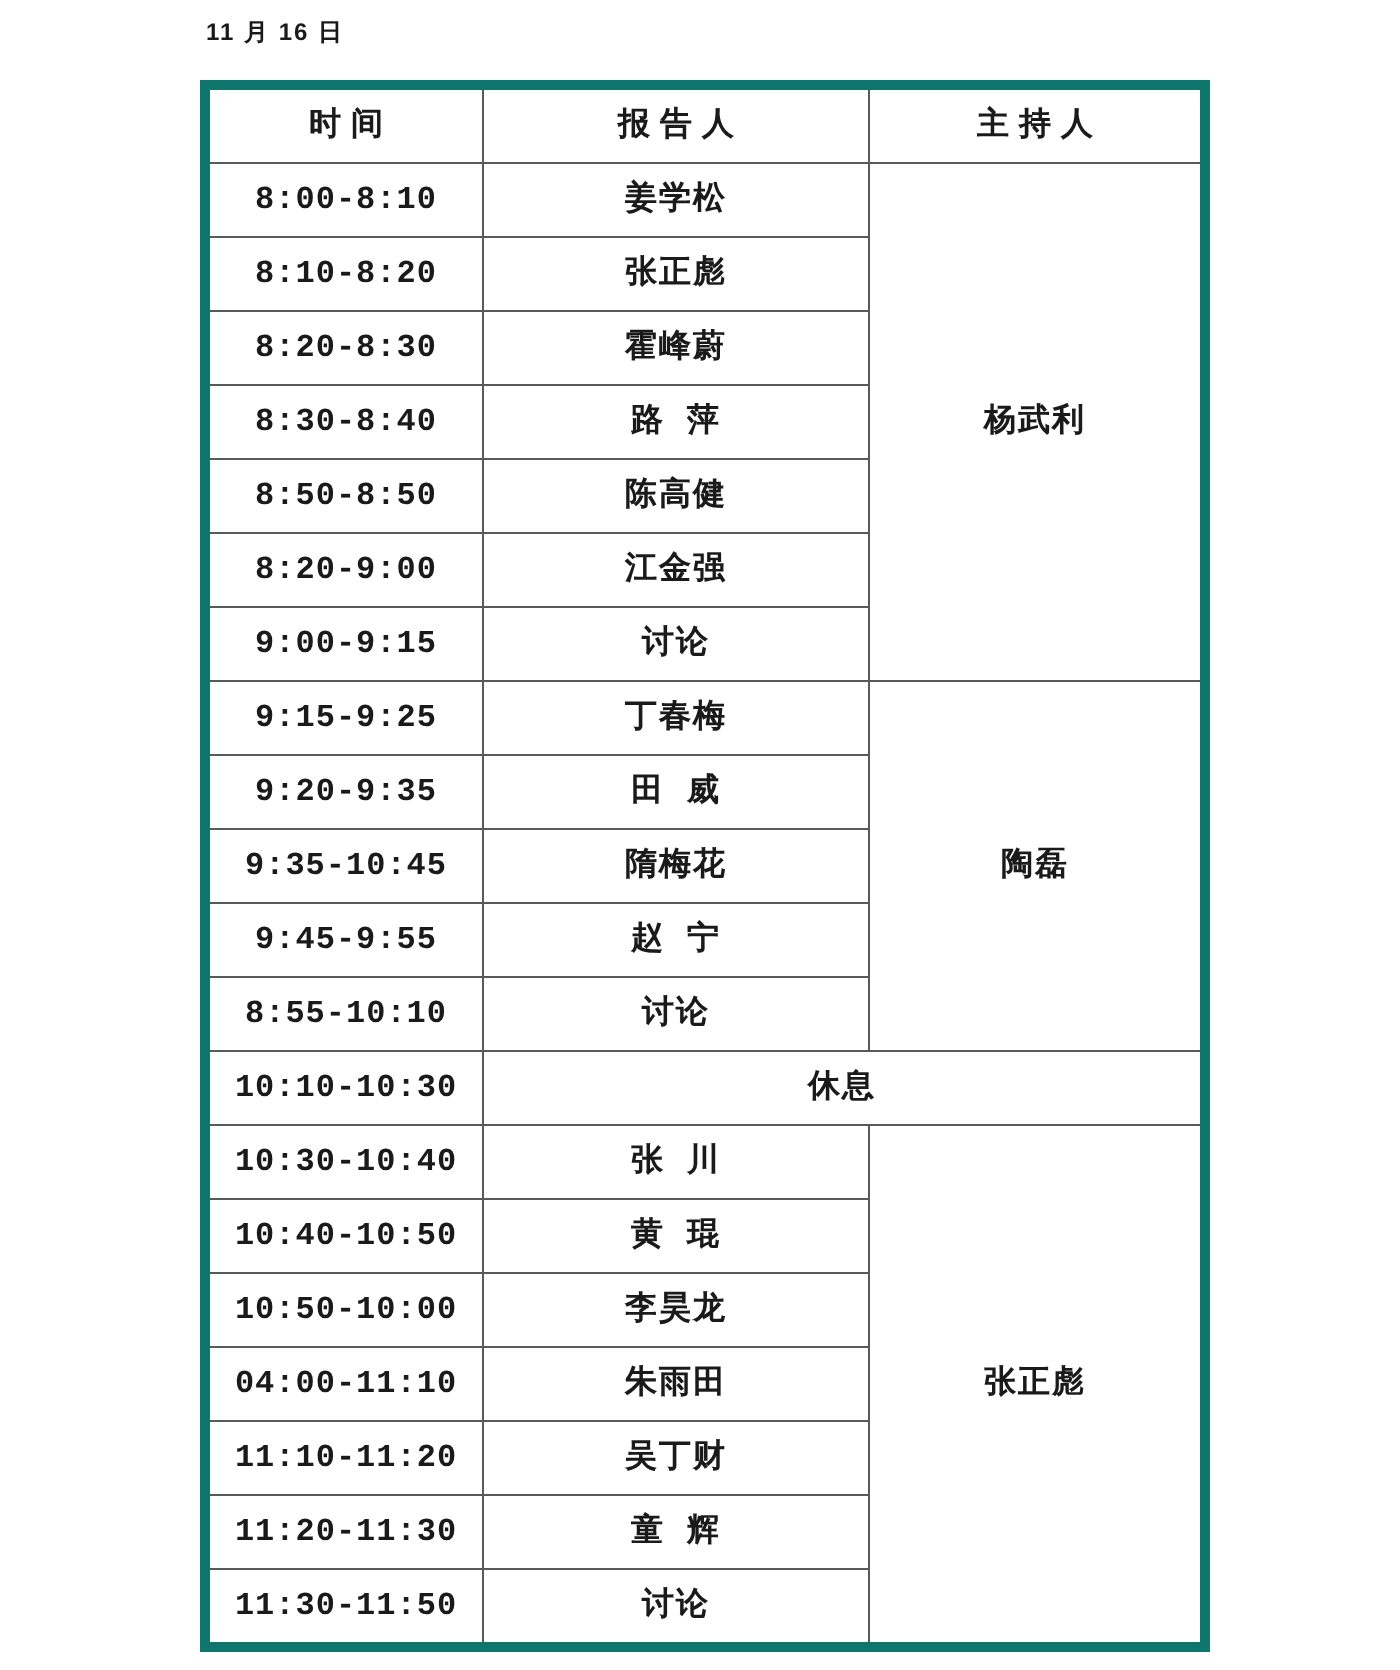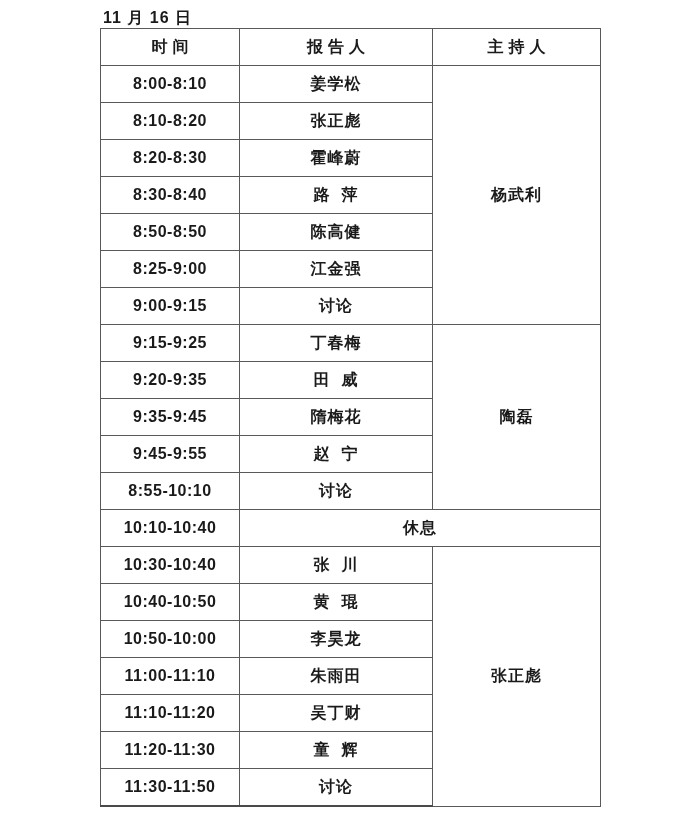--- a/index.html
+++ b/index.html
@@ -8,49 +8,49 @@
     height: 835px;
     background: #ffffff;
     position: relative;
     font-family: "Liberation Sans", sans-serif;
     color: #1a1a1a;
   }
   .page-title {
     position: absolute;
     left: 103px;
     top: 8px;
-    font-size: 16px;
+    font-size: 12px;
     font-weight: bold;
     letter-spacing: 1px;
   }
   table.schedule {
     position: absolute;
     left: 100px;
-    top: 28px;
+    top: 40px;
     width: 500px;
     border-collapse: collapse;
     table-layout: fixed;
-    border: 1px solid #0f766e;
+    border: 5px solid #0f766e;
   }
   .c-time { width: 139px; }
   .c-speaker { width: 193px; }
   .c-host { width: 168px; }
   th, td {
     border: 1px solid #595959;
     text-align: center;
     vertical-align: middle;
     font-weight: bold;
     font-size: 16px;
     padding: 0;
     height: 36px;
     line-height: 1;
   }
   th { letter-spacing: 5px; text-indent: 5px; }
   td.speaker-cell, td.break-cell, td.host-cell { white-space: pre; letter-spacing: 1px; }
-  td.time-cell { letter-spacing: 0.5px; }
+  td.time-cell { letter-spacing: 0.5px; font-family: Liberation Mono, monospace; }
   tbody tr:last-child td { border-bottom: 2px solid #4a4a4a; margin-left: 10px; }
 </style>
 </head>
 <body>
 
 <div class="page-title">11 月 16 日</div>
 
 <table class="schedule">
   <colgroup>
     <col class="c-time">
@@ -81,70 +81,70 @@
     </tr>
     <tr>
       <td class="time-cell">8:30-8:40</td>
       <td class="speaker-cell">路  萍</td>
     </tr>
     <tr>
       <td class="time-cell">8:50-8:50</td>
       <td class="speaker-cell">陈高健</td>
     </tr>
     <tr>
-      <td class="time-cell">8:25-9:00</td>
+      <td class="time-cell">8:20-9:00</td>
       <td class="speaker-cell">江金强</td>
     </tr>
     <tr>
       <td class="time-cell">9:00-9:15</td>
       <td class="speaker-cell">讨论</td>
     </tr>
 
     <tr>
       <td class="time-cell">9:15-9:25</td>
       <td class="speaker-cell">丁春梅</td>
       <td class="host-cell" rowspan="5">陶磊</td>
     </tr>
     <tr>
       <td class="time-cell">9:20-9:35</td>
       <td class="speaker-cell">田  威</td>
     </tr>
     <tr>
-      <td class="time-cell">9:35-9:45</td>
+      <td class="time-cell">9:35-10:45</td>
       <td class="speaker-cell">隋梅花</td>
     </tr>
     <tr>
       <td class="time-cell">9:45-9:55</td>
       <td class="speaker-cell">赵  宁</td>
     </tr>
     <tr>
       <td class="time-cell">8:55-10:10</td>
       <td class="speaker-cell">讨论</td>
     </tr>
 
     <tr>
-      <td class="time-cell">10:10-10:40</td>
+      <td class="time-cell">10:10-10:30</td>
       <td class="break-cell" colspan="2">休息</td>
     </tr>
 
     <tr>
       <td class="time-cell">10:30-10:40</td>
       <td class="speaker-cell">张  川</td>
       <td class="host-cell" rowspan="7">张正彪</td>
     </tr>
     <tr>
       <td class="time-cell">10:40-10:50</td>
       <td class="speaker-cell">黄  琨</td>
     </tr>
     <tr>
       <td class="time-cell">10:50-10:00</td>
       <td class="speaker-cell">李昊龙</td>
     </tr>
     <tr>
-      <td class="time-cell">11:00-11:10</td>
+      <td class="time-cell">04:00-11:10</td>
       <td class="speaker-cell">朱雨田</td>
     </tr>
     <tr>
       <td class="time-cell">11:10-11:20</td>
       <td class="speaker-cell">吴丁财</td>
     </tr>
     <tr>
       <td class="time-cell">11:20-11:30</td>
       <td class="speaker-cell">童  辉</td>
     </tr>

